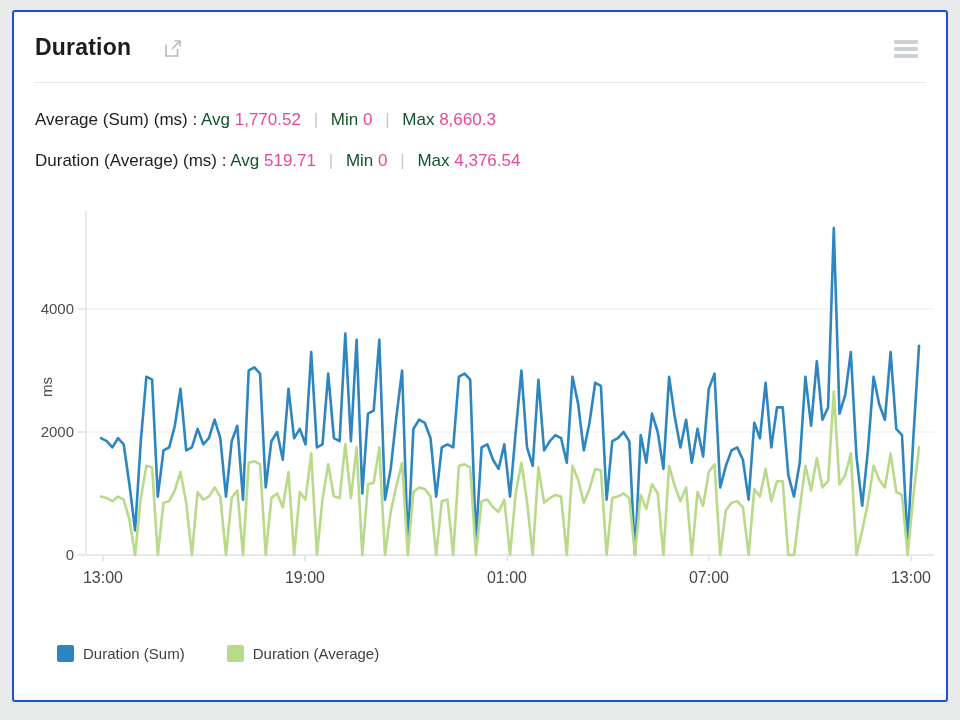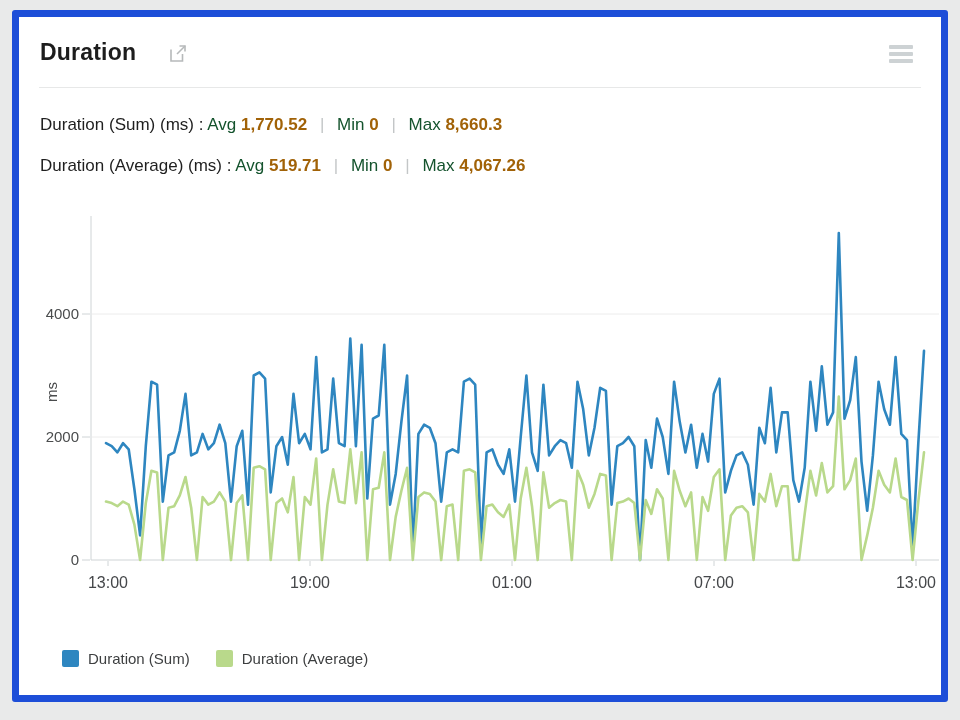--- a/index.html
+++ b/index.html
@@ -7,42 +7,42 @@
   body {
     background: #e9eaea;
     font-family: "Liberation Sans", sans-serif;
     position: relative;
     overflow: hidden;
   }
   .card {
     position: absolute; left: 12px; top: 10px;
     width: 936px; height: 692px;
     background: #ffffff;
-    border: 7px solid #1d4ed8;
+    border: 2px solid #1d4ed8;
     border-radius: 3px;
   }
   .title {
     position: absolute; left: 21px; top: 22px;
     font-size: 23px; font-weight: 600; color: #1d1d1d; letter-spacing: .2px;
   }
   .ext-icon { position: absolute; left: 148px; top: 26px; cursor: pointer; }
   .menu-icon { position: absolute; right: 28px; top: 28px; width: 24px; cursor: pointer; }
   .menu-icon span { display: block; height: 4px; background: #cdd2d4; border-radius: 1px; margin-bottom: 3px; }
   .divider { position: absolute; left: 20px; right: 20px; top: 70px; height: 1px; background: #e7e8e8; }
   .stats { position: absolute; left: 21px; top: 98px; font-size: 17px; color: #1f1f1f; }
   .stat-row { height: 24px; margin-bottom: 17px; white-space: nowrap; }
   .muted { color: #14532d; }
-  .val { font-weight: 700; color: #a16207; }
+  .val { font-weight: 400; color: #ec4899; }
   .sep { color: #c3c6c7; padding: 0 8px; font-weight: 400; }
   .chart-svg { position: absolute; left: 0; top: 185px; }
   .tlY { font-family: "Liberation Sans", sans-serif; font-size: 15px; fill: #4a4c4d; }
   .tlX { font-family: "Liberation Sans", sans-serif; font-size: 16px; fill: #45474a; }
   .legend {
     position: absolute; left: 43px; top: 633px;
-    display: flex; gap: 26px; align-items: center;
+    display: flex; gap: 42px; align-items: center;
     font-size: 15px; color: #3d3f40;
   }
   .legend-item { display: flex; align-items: center; gap: 9px; cursor: pointer; }
   .swatch { width: 17px; height: 17px; border-radius: 2px; background: #ccc; }
 </style>
 </head>
 <body>
 
 <div class="card">
 
@@ -59,40 +59,40 @@
   <div class="menu-icon">
     <span></span>
       <span></span>
       <span></span>
   </div>
 
   <div class="divider"></div>
 
   <div class="stats">
     <div class="stat-row">
-      <span>Duration (Sum) (ms) :</span>
+      <span>Average (Sum) (ms) :</span>
       <span class="muted">Avg</span>
       <span class="val">1,770.52</span>
       <span class="sep">|</span>
       <span class="muted">Min</span>
       <span class="val">0</span>
       <span class="sep">|</span>
       <span class="muted">Max</span>
       <span class="val">8,660.3</span>
     </div>
     <div class="stat-row">
       <span>Duration (Average) (ms) :</span>
       <span class="muted">Avg</span>
       <span class="val">519.71</span>
       <span class="sep">|</span>
       <span class="muted">Min</span>
       <span class="val">0</span>
       <span class="sep">|</span>
       <span class="muted">Max</span>
-      <span class="val">4,067.26</span>
+      <span class="val">4,376.54</span>
     </div>
   </div>
 
   <svg id="chart-svg" class="chart-svg" width="936" height="412" viewBox="0 0 936 412">
       <line x1="73" y1="235" x2="920" y2="235" stroke="#ececec" stroke-width="1"></line>
       <line x1="73" y1="112" x2="920" y2="112" stroke="#ececec" stroke-width="1"></line>
       <line x1="72" y1="14" x2="72" y2="358" stroke="#cfd4d6" stroke-width="1"></line>
       <line x1="72" y1="358" x2="920" y2="358" stroke="#cfd4d6" stroke-width="1"></line>
       <line x1="63" y1="358" x2="71" y2="358" stroke="#cfd4d6" stroke-width="1"></line>
       <text x="60" y="363" text-anchor="end" class="tlY">0</text>

